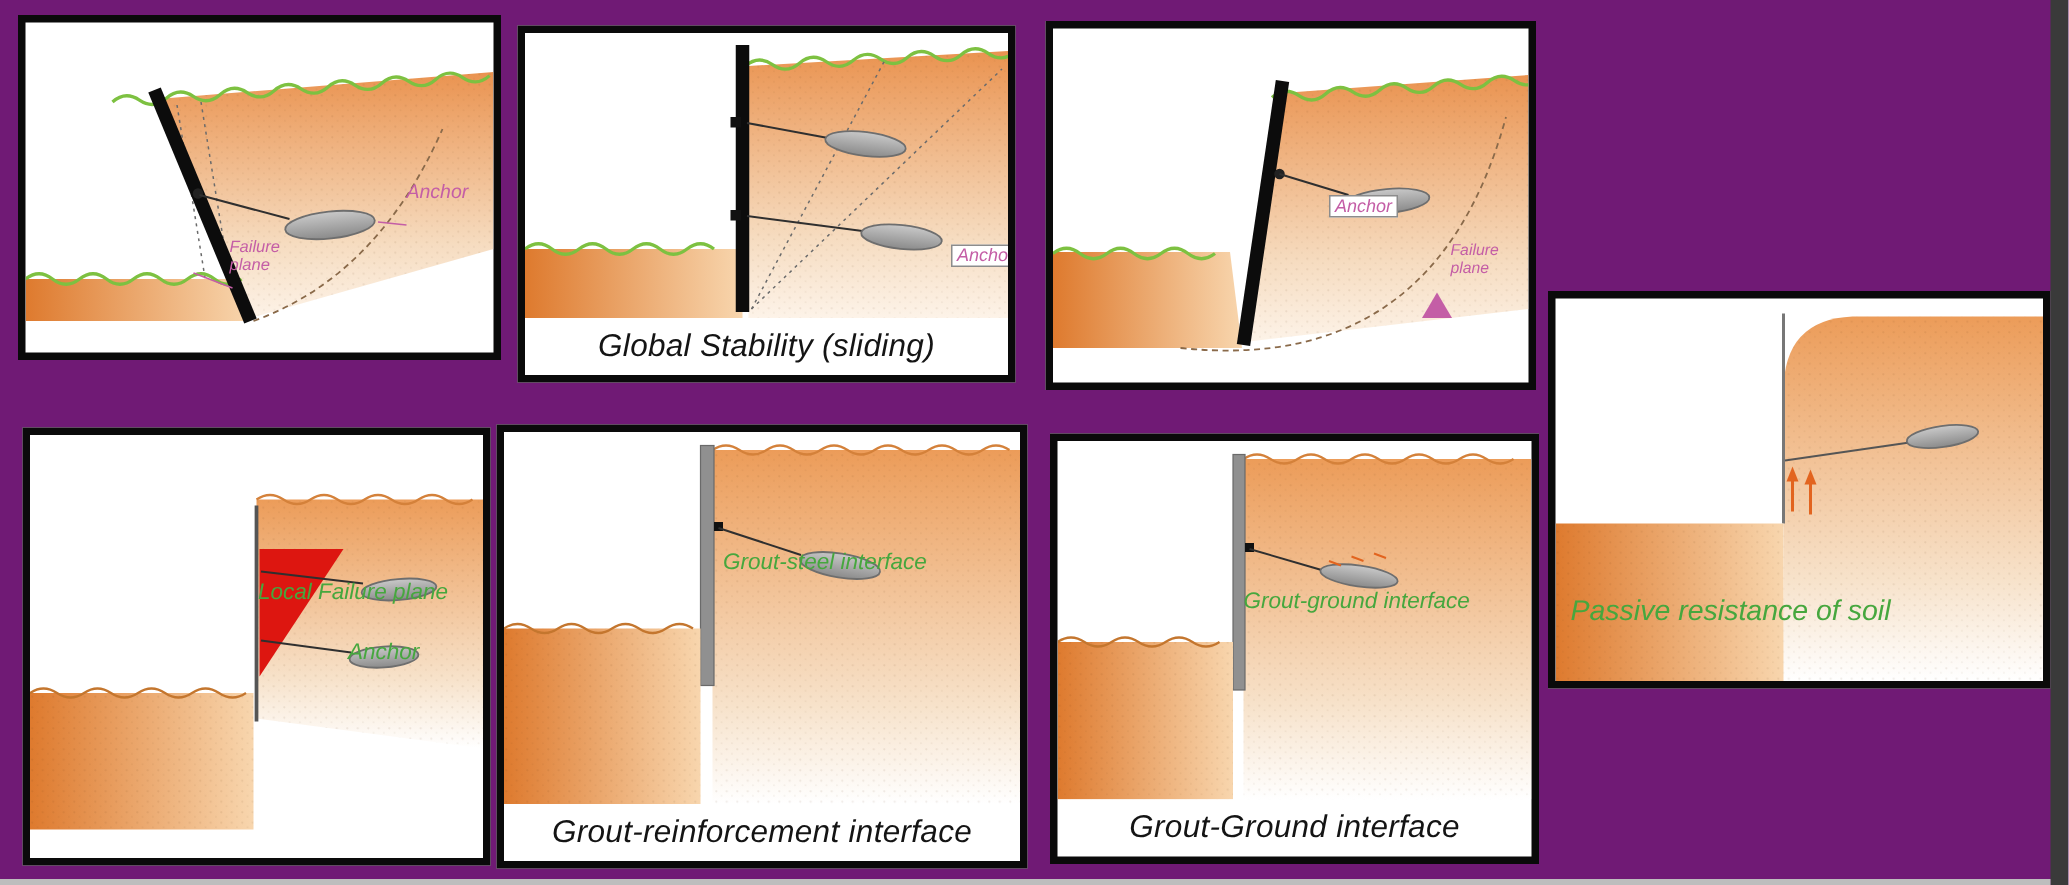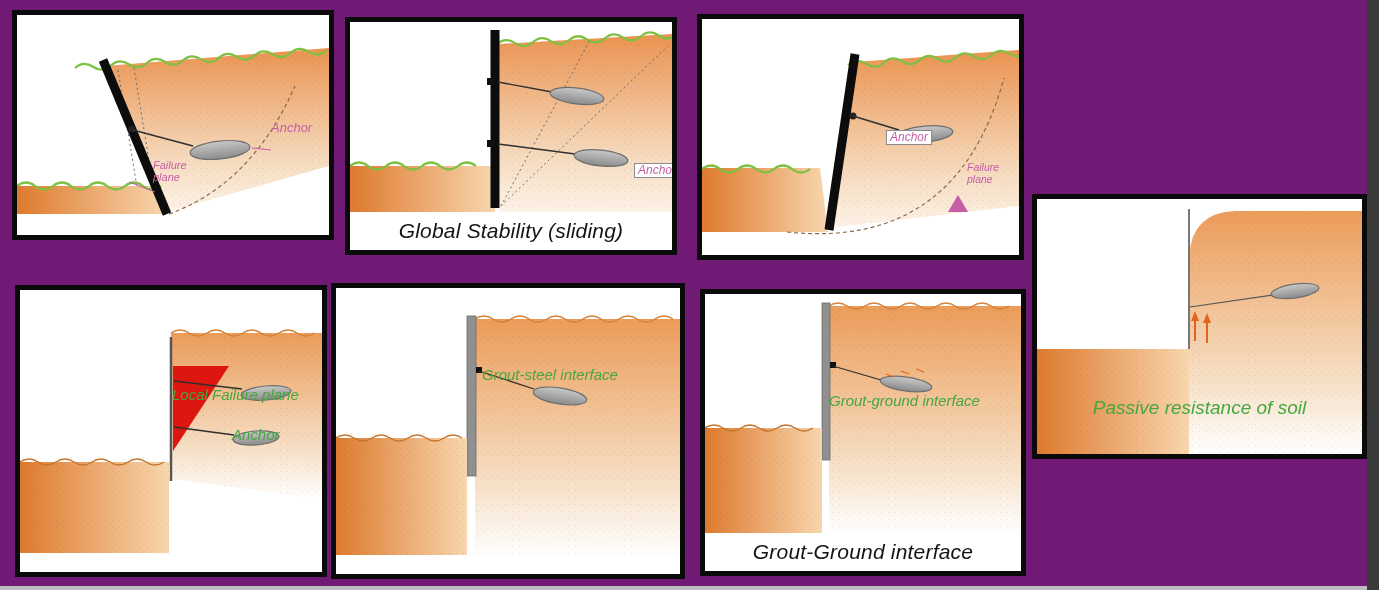--- a/index.html
+++ b/index.html
@@ -11,21 +11,21 @@
   .diagram svg { position:absolute; left:0; top:0; width:100%; height:100%; }
 
   .caption { height:38px; display:flex; align-items:center; justify-content:center;
              font-size:21px; color:#141414; letter-spacing:0.2px; }
   .caption.small { font-size:20px; }
 
   .lbl { position:absolute; line-height:1.12; white-space:normal; }
   .lbl.pink { color:#c45ea6; }
   .lbl.green { color:#46a73e; }
   .lbl.boxed { background:#ffffff; border:1px solid #8c8c8c; padding:0 3px; }
-  .lbl.center { text-align:center; }
+  .lbl.center { text-align:left; }
 
   .window-edge { position:absolute; top:0; left:1367px; width:12px; height:590px; background:#3a3a3a; }
   .window-bottom { position:absolute; left:0; top:586px; width:1367px; height:4px; background:#bdbdbd; }
 </style>
 </head>
 <body>
 
 <svg width="0" height="0" style="position:absolute" aria-hidden="true">
   <defs>
     <linearGradient id="gSoilV" x1="0" y1="0" x2="0" y2="1">
@@ -194,20 +194,21 @@
         <line x1="143" y1="64" x2="198" y2="82" stroke="#2f2f2f" stroke-width="1.3"></line>
         <g transform="translate(224,89) rotate(9)">
           <ellipse rx="27" ry="8" fill="url(#gBlob)" stroke="#6e6e6e" stroke-width="1.2"></ellipse>
         </g>
         <polygon points="0,131 131,131 131,248 0,248" fill="url(#gSoilH)"></polygon>
         <polygon points="0,131 131,131 131,248 0,248" fill="url(#stipple)"></polygon>
         <path d="M0,131 q9,-6 18,0 t18,0 t18,0 t18,0 t18,0 t18,0 t18,0" fill="none" stroke="#c4762e" stroke-width="1.5"></path>
       </svg>
       <div class="lbl green" style="left:146px; top:52px; font-size:15px;margin-top:27px;">Grout-steel interface</div>
     </div>
+    <div class="caption">Grout-reinforcement interface</div>
   </div>
 
   <div class="panel" style="left:700px; top:289px; width:326px; height:287px;text-align:right;">
     <div class="diagram">
       <svg viewBox="0 0 316 239">
         <polygon points="124,12 316,12 316,239 124,239" fill="url(#gSoilVW)"></polygon>
         <polygon points="124,12 316,12 316,239 124,239" fill="url(#stipple)"></polygon>
         <path d="M124,12 q9,-6 18,0 t18,0 t18,0 t18,0 t18,0 t18,0 t18,0 t18,0 t18,0 t18,0" fill="none" stroke="#d4813a" stroke-width="1.5"></path>
         <rect x="117" y="9" width="8" height="157" fill="#909090" stroke="#6a6a6a" stroke-width="0.8"></rect>
         <rect x="125" y="68" width="6" height="6" fill="#111"></rect>

